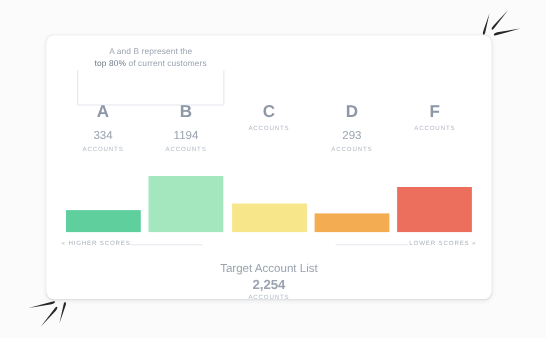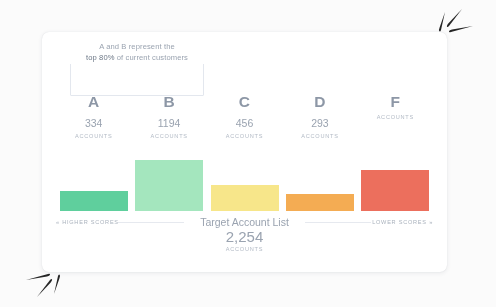--- a/index.html
+++ b/index.html
@@ -153,25 +153,27 @@
     position: absolute;
     left: 0;
     right: 0;
     top: 0;
     text-align: center;
   }
   .total-title {
     font-size: 10.5px;
     color: #9aa3b0;
     line-height: 15px;
+    margin-top: 22px;
   }
   .total-count {
-    font-size: 15px;
+    font-size: 12px;
     color: #9aa3b0;
     line-height: 14px;
+    font-weight: bold;
   }
   .total-unit {
     font-size: 5.6px;
     color: #b2bac5;
     letter-spacing: 0.75px;
     line-height: 9px;
     margin-top: 1px;
   }
 </style>
 </head>
@@ -209,21 +211,20 @@
       <div class="grade-count">334</div>
       <div class="grade-unit">ACCOUNTS</div>
     </div>
     <div class="grade-col">
       <div class="grade-letter">B</div>
       <div class="grade-count">1194</div>
       <div class="grade-unit">ACCOUNTS</div>
     </div>
     <div class="grade-col">
       <div class="grade-letter">C</div>
-      <div class="grade-count">456</div>
       <div class="grade-unit">ACCOUNTS</div>
     </div>
     <div class="grade-col">
       <div class="grade-letter">D</div>
       <div class="grade-count">293</div>
       <div class="grade-unit">ACCOUNTS</div>
     </div>
     <div class="grade-col">
       <div class="grade-letter">F</div>
       <div class="grade-unit">ACCOUNTS</div>

